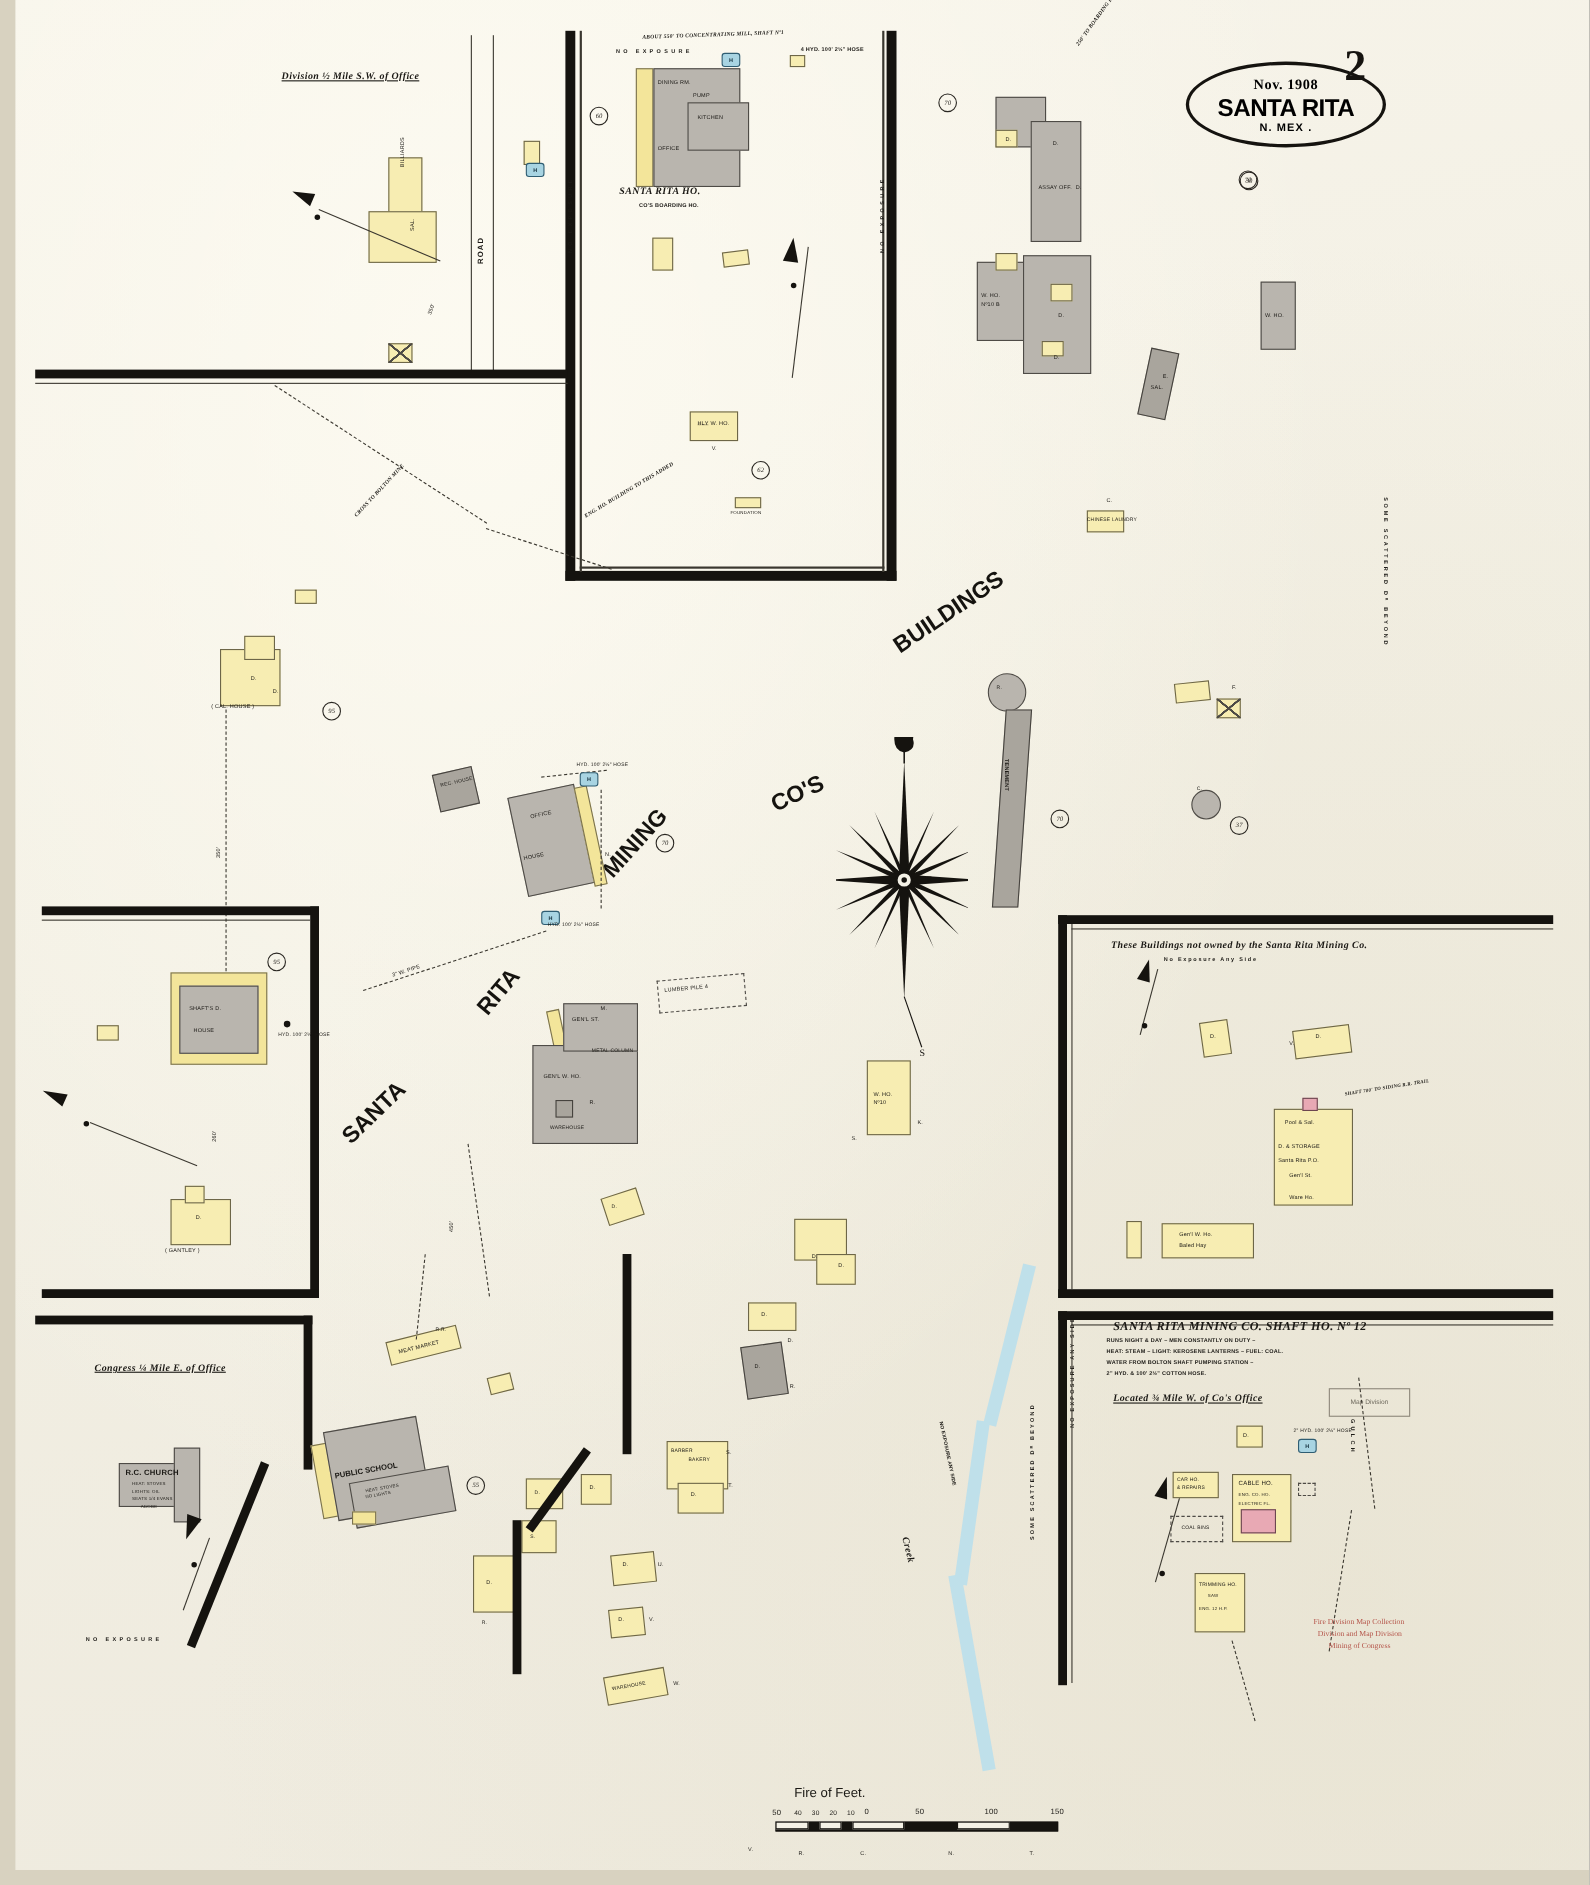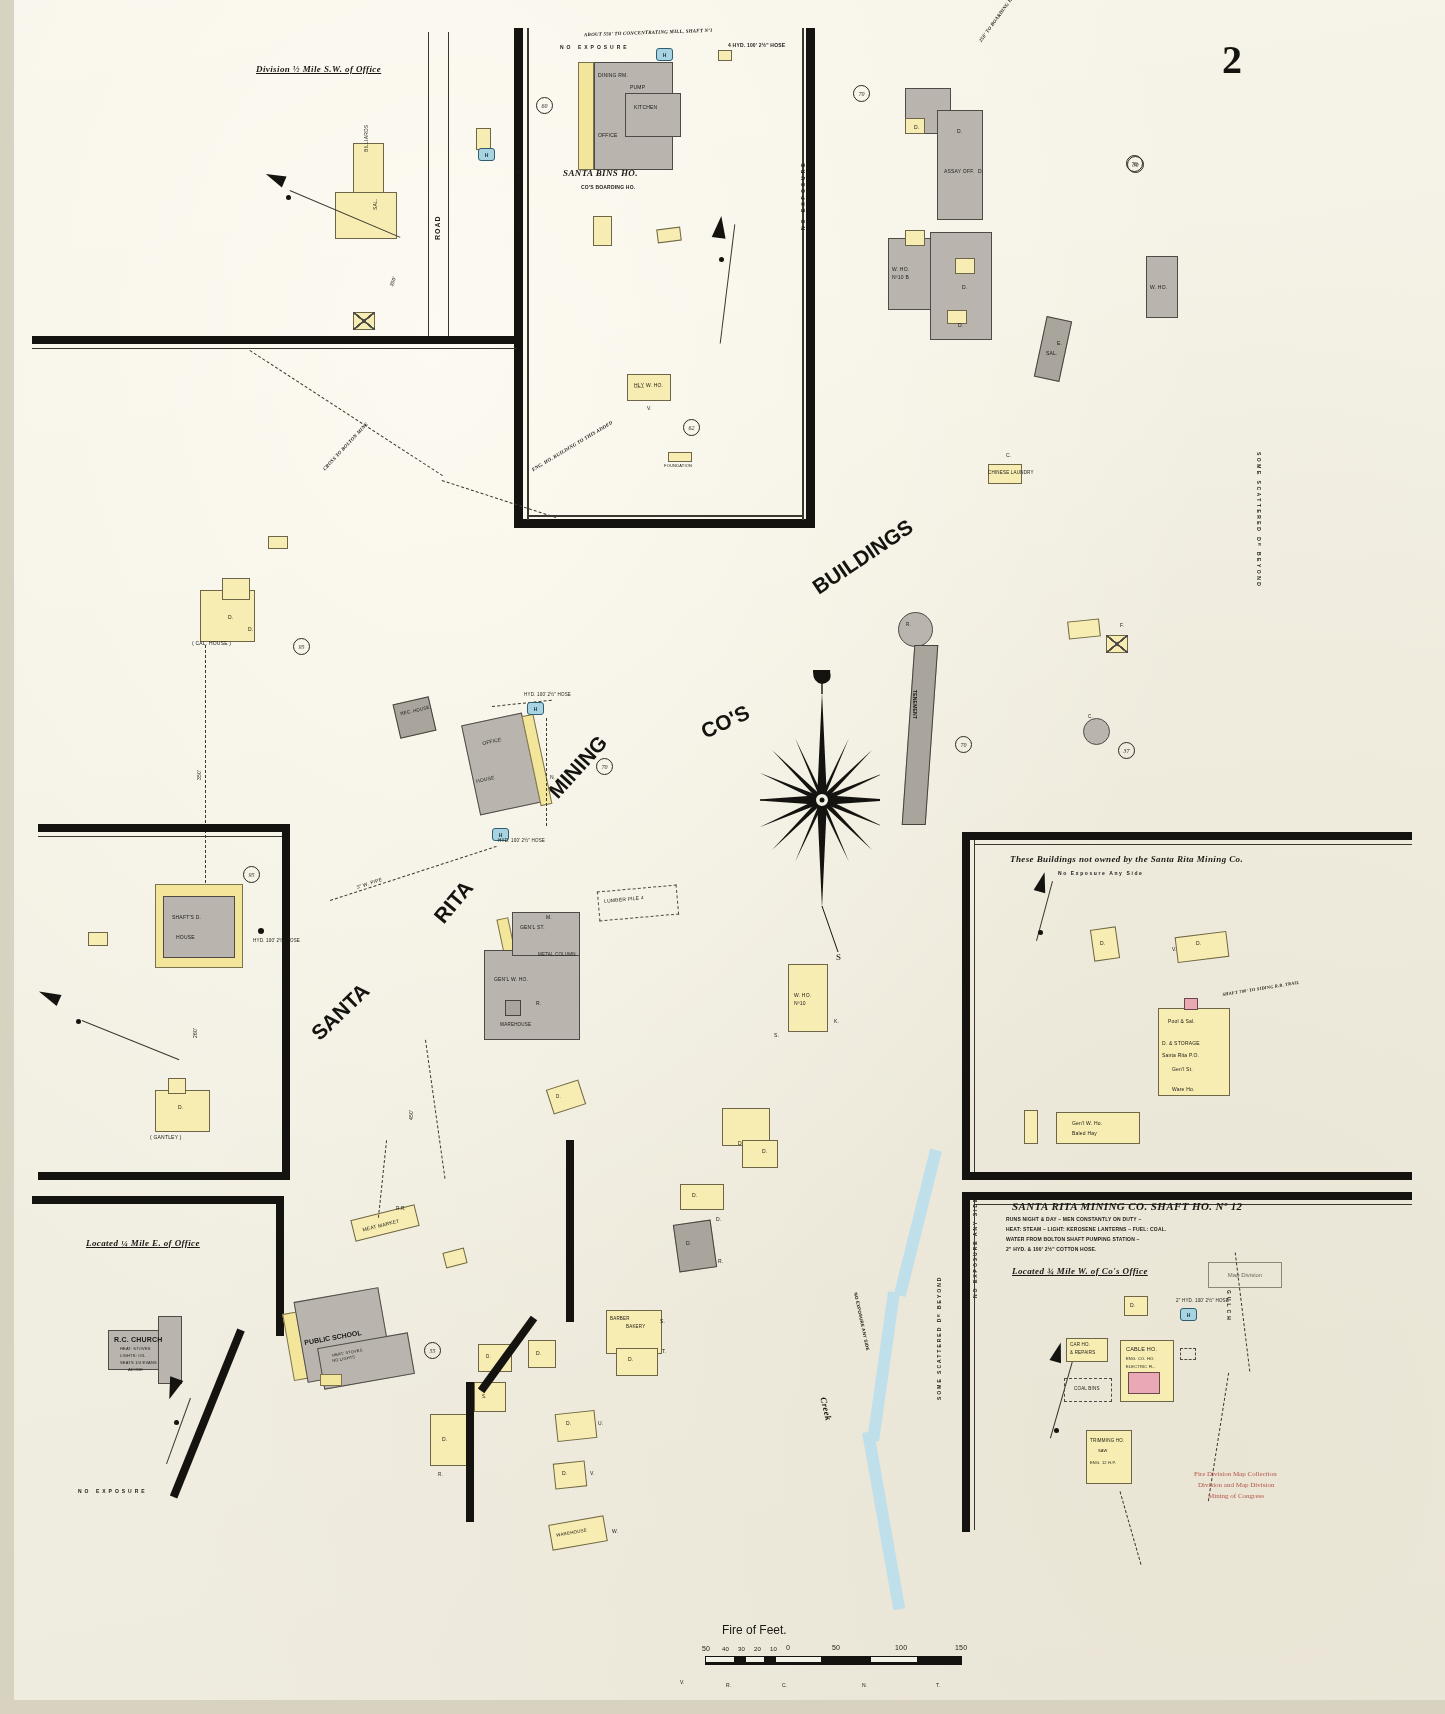--- a/index.html
+++ b/index.html
@@ -79,20 +79,25 @@
           display:flex;align-items:center;justify-content:center;background:transparent;}
   .scalebar{position:absolute;height:7px;background:#15130f;border:1px solid #15130f;}
   .scaleseg{position:absolute;height:7px;background:#f4f1e6;border:1px solid #15130f;box-sizing:border-box;}
 </style>
 </head>
 <body>
 
 <div id="sheet">
   <div id="paper-tint"></div>
 
+  <div id="cartouche">
+    <div class="date">Nov. 1908</div>
+    <div class="place">SANTA RITA</div>
+    <div class="state">N. MEX .</div>
+  </div>
   <div id="pageno">2</div>
 
   <div class="arcword" style="left:305px;top:1000px;transform:rotate(-44deg);">SANTA</div>
   <div class="arcword" style="left:430px;top:890px;transform:rotate(-50deg);">RITA</div>
   <div class="arcword" style="left:540px;top:755px;transform:rotate(-48deg);">MINING</div>
   <div class="arcword" style="left:700px;top:710px;transform:rotate(-25deg);">CO'S</div>
   <div class="arcword" style="left:805px;top:545px;transform:rotate(-34deg);">BUILDINGS</div>
 
   <div class="street" style="left:514px;top:28px;width:9px;height:500px;"></div>
   <div class="street" style="left:806px;top:28px;width:9px;height:500px;"></div>
@@ -109,21 +114,21 @@
 
   <div class="blk ystripe" style="left:578px;top:62px;width:16px;height:108px;"></div>
   <div class="blk bldg-grey" style="left:594px;top:62px;width:79px;height:108px;"></div>
   <div class="blk bldg-grey" style="left:625px;top:93px;width:56px;height:44px;"></div>
   <div class="t tiny" style="left:598px;top:72px;">DINING RM.</div>
   <div class="t tiny" style="left:634px;top:104px;">KITCHEN</div>
   <div class="t tiny" style="left:598px;top:132px;">OFFICE</div>
   <div class="t tiny" style="left:630px;top:84px;">PUMP</div>
 
   <div class="circ" style="left:536px;top:97px;">60</div>
-  <div class="t md script" style="left:563px;top:168px;">SANTA BINS HO.</div>
+  <div class="t md script" style="left:563px;top:168px;">SANTA RITA HO.</div>
   <div class="t tiny blockcaps" style="left:581px;top:184px;">CO'S BOARDING HO.</div>
 
   <div class="blk bldg-yellow" style="left:593px;top:216px;width:19px;height:30px;"></div>
   <div class="blk bldg-yellow" style="left:657px;top:228px;width:24px;height:14px;transform:rotate(-7deg);"></div>
   <div class="blk bldg-yellow" style="left:476px;top:128px;width:15px;height:22px;"></div>
   <div class="hyd" style="left:478px;top:148px;">H</div>
 
   <div class="thin" style="left:727px;top:224px;width:1.4px;height:120px;transform:rotate(7deg);"></div>
   <div style="position:absolute;left:713px;top:216px;width:0;height:0;border-left:7px solid transparent;border-right:7px solid transparent;border-bottom:22px solid #15130f;transform:rotate(7deg);"></div>
   <div style="position:absolute;left:719px;top:257px;width:5px;height:5px;border-radius:50%;background:#15130f;"></div>
@@ -334,21 +339,21 @@
   <div class="t tiny" style="left:686px;top:1240px;">D.</div>
   <div class="t tiny" style="left:718px;top:1258px;">R.</div>
   <div class="t tiny" style="left:716px;top:1216px;">D.</div>
 
   <div class="blk bldg-yellow" style="left:549px;top:1084px;width:34px;height:26px;transform:rotate(-18deg);"></div>
   <div class="t tiny" style="left:556px;top:1094px;font-size:4.5px;">D.</div>
 
   <div class="street" style="left:32px;top:1196px;width:252px;height:8px;"></div>
   <div class="street" style="left:276px;top:1196px;width:8px;height:140px;"></div>
   <div class="street" style="left:237px;top:1330px;width:8px;height:180px;transform:rotate(22deg);transform-origin:top center;"></div>
-  <div class="t md script u" style="left:86px;top:1238px;">Located ¼ Mile E. of Office</div>
+  <div class="t md script u" style="left:86px;top:1238px;">Congress ¼ Mile E. of Office</div>
 
   <div class="blk bldg-grey" style="left:108px;top:1330px;width:62px;height:40px;"></div>
   <div class="blk bldg-grey" style="left:158px;top:1316px;width:24px;height:68px;"></div>
   <div class="t tiny" style="left:114px;top:1336px;font-size:7px;font-weight:700;">R.C. CHURCH</div>
   <div class="t tiny" style="left:120px;top:1346px;font-size:4px;">HEAT: STOVES</div>
   <div class="t tiny" style="left:120px;top:1353px;font-size:4px;">LIGHTS: OIL</div>
   <div class="t tiny" style="left:120px;top:1360px;font-size:4px;">SEATS 1/4 EVANS</div>
   <div class="t tiny" style="left:128px;top:1367px;font-size:4px;">ADOBE</div>
   <div class="thin" style="left:178px;top:1396px;width:1.4px;height:70px;transform:rotate(20deg);"></div>
   <div style="position:absolute;left:166px;top:1378px;width:0;height:0;border-left:7px solid transparent;border-right:7px solid transparent;border-bottom:22px solid #15130f;transform:rotate(-160deg);"></div>

